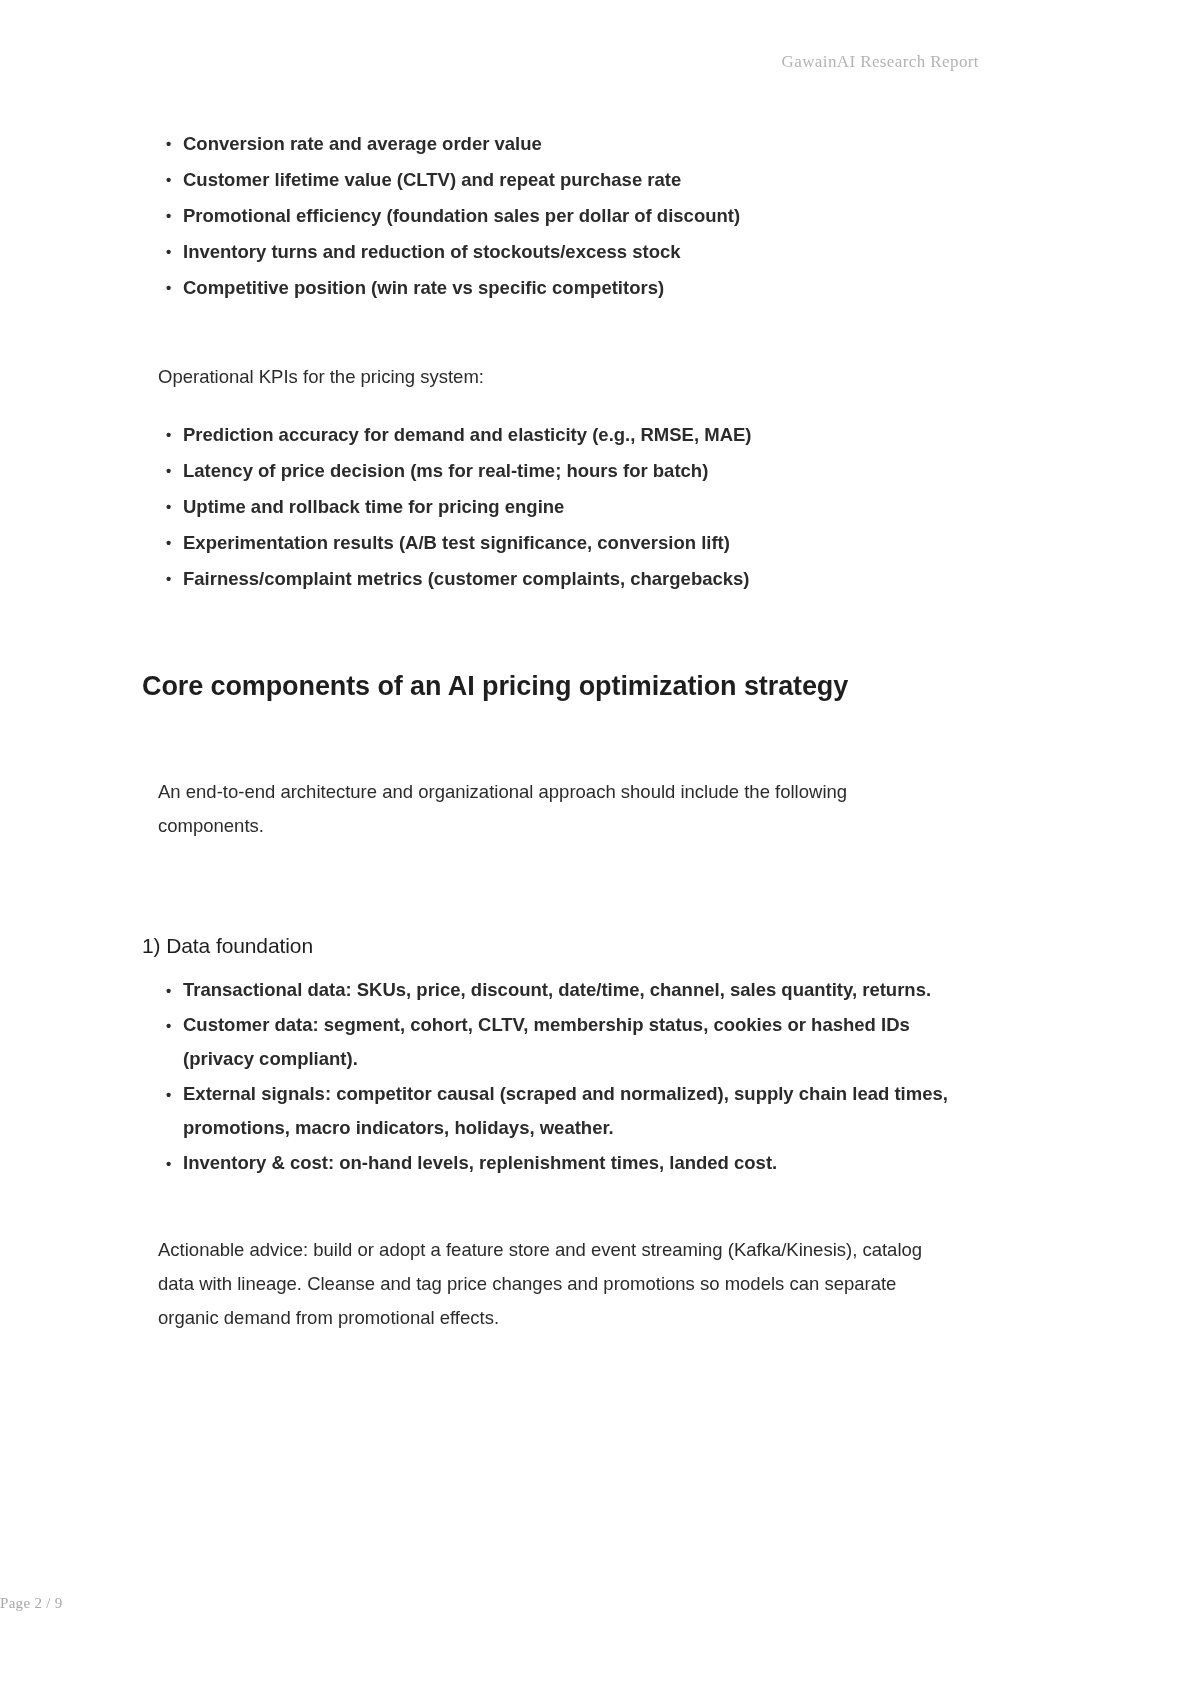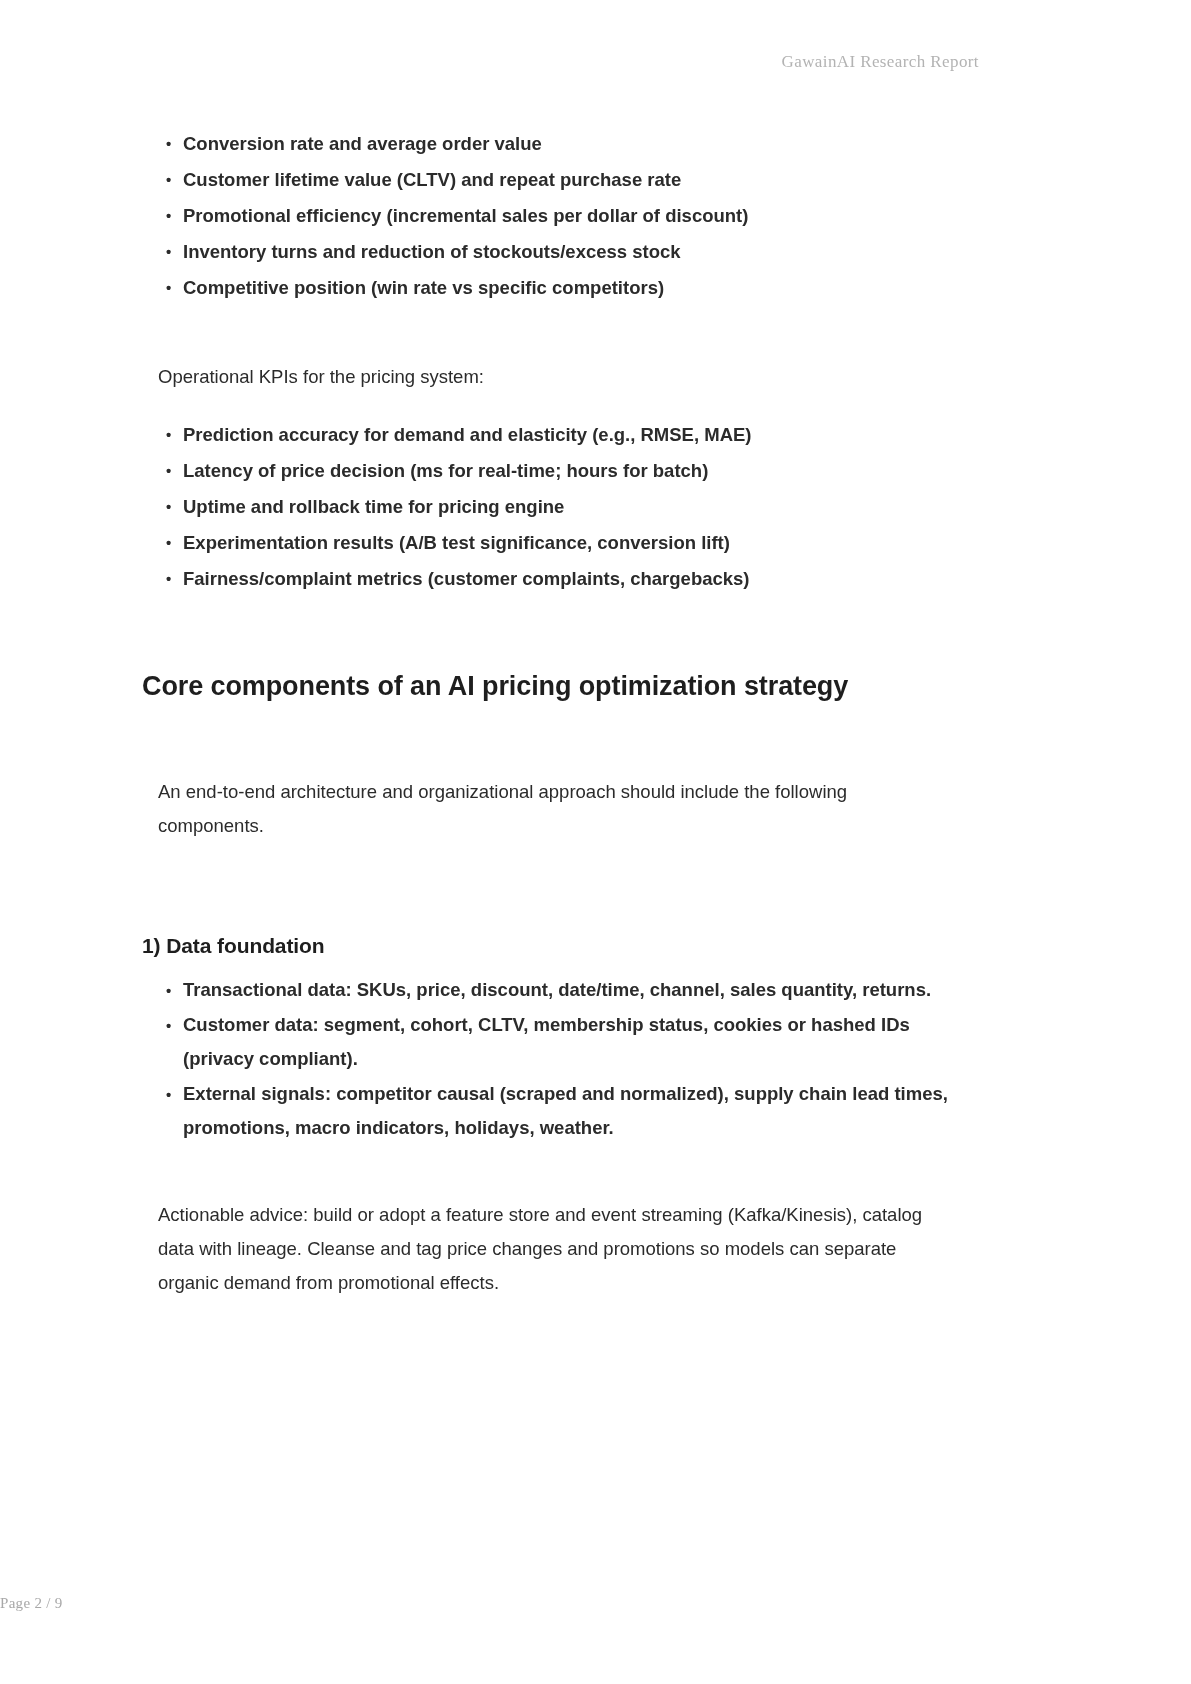--- a/index.html
+++ b/index.html
@@ -85,21 +85,21 @@
     margin: 0;
     font-size: 27px;
     font-weight: 700;
     line-height: 34px;
     color: #1e1e1e;
     letter-spacing: -0.1px;
   }
   h2.sub-heading {
     margin: 0;
     font-size: 21px;
-    font-weight: 700;
+    font-weight: 400;
     line-height: 30px;
     color: #1e1e1e;
     letter-spacing: -0.1px;
   }
   
   .gap-list-to-para { height: 38px; }
   .gap-para-to-list { height: 7px; }
   .gap-list-to-h1   { height: 72px; }
   .gap-h1-to-para   { height: 56px; }
   .gap-para-to-h2   { height: 72px; }
@@ -123,21 +123,21 @@
 
 <div class="page">
 
   <div class="running-header">GawainAI Research Report</div>
 
   <div class="content">
 
     <ul class="bullets tight">
       <li>Conversion rate and average order value</li>
       <li>Customer lifetime value (CLTV) and repeat purchase rate</li>
-      <li>Promotional efficiency (incremental sales per dollar of discount)</li>
+      <li>Promotional efficiency (foundation sales per dollar of discount)</li>
       <li>Inventory turns and reduction of stockouts/excess stock</li>
       <li>Competitive position (win rate vs specific competitors)</li>
     </ul>
 
     <div class="gap-list-to-para"></div>
 
     <p class="body-text">Operational KPIs for the pricing system:</p>
 
     <div class="gap-para-to-list"></div>
 
@@ -160,20 +160,21 @@
     <div class="gap-para-to-h2"></div>
 
     <h2 class="sub-heading">1) Data foundation</h2>
 
     <div class="gap-h2-to-list"></div>
 
     <ul class="bullets wrapped">
       <li>Transactional data: SKUs, price, discount, date/time, channel, sales quantity, returns.</li>
       <li>Customer data: segment, cohort, CLTV, membership status, cookies or hashed IDs (privacy compliant).</li>
       <li>External signals: competitor causal (scraped and normalized), supply chain lead times, promotions, macro indicators, holidays, weather.</li>
+      <li>Inventory &amp; cost: on-hand levels, replenishment times, landed cost.</li>
     </ul>
 
     <div class="gap-list-to-final"></div>
 
     <p class="body-text">Actionable advice: build or adopt a feature store and event streaming (Kafka/Kinesis), catalog data with lineage. Cleanse and tag price changes and promotions so models can separate organic demand from promotional effects.</p>
 
   </div>
 
   <div class="page-footer">Page 2 / 9</div>
 

